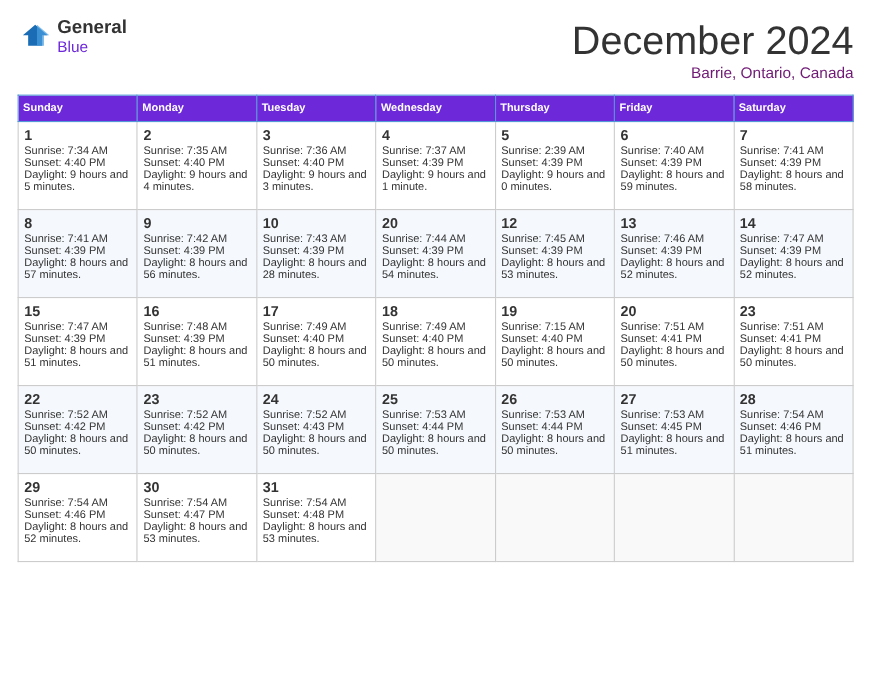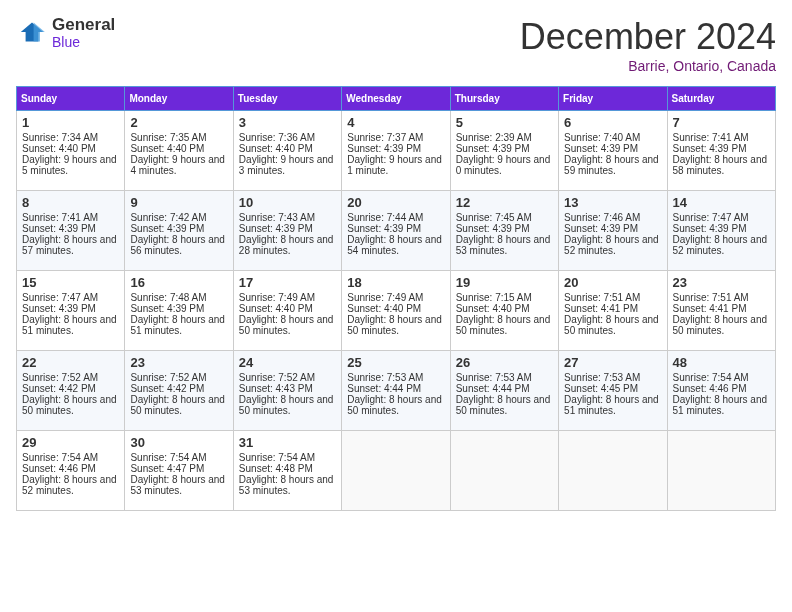--- a/index.html
+++ b/index.html
@@ -138,21 +138,21 @@
         <td><span class="day-number">20</span><span>Sunrise: 7:51 AM</span><br><span>Sunset: 4:41 PM</span><br><span>Daylight: 8 hours and 50 minutes.</span></td>
         <td><span class="day-number">23</span><span>Sunrise: 7:51 AM</span><br><span>Sunset: 4:41 PM</span><br><span>Daylight: 8 hours and 50 minutes.</span></td>
       </tr>
       <tr>
         <td><span class="day-number">22</span><span>Sunrise: 7:52 AM</span><br><span>Sunset: 4:42 PM</span><br><span>Daylight: 8 hours and 50 minutes.</span></td>
         <td><span class="day-number">23</span><span>Sunrise: 7:52 AM</span><br><span>Sunset: 4:42 PM</span><br><span>Daylight: 8 hours and 50 minutes.</span></td>
         <td><span class="day-number">24</span><span>Sunrise: 7:52 AM</span><br><span>Sunset: 4:43 PM</span><br><span>Daylight: 8 hours and 50 minutes.</span></td>
         <td><span class="day-number">25</span><span>Sunrise: 7:53 AM</span><br><span>Sunset: 4:44 PM</span><br><span>Daylight: 8 hours and 50 minutes.</span></td>
         <td><span class="day-number">26</span><span>Sunrise: 7:53 AM</span><br><span>Sunset: 4:44 PM</span><br><span>Daylight: 8 hours and 50 minutes.</span></td>
         <td><span class="day-number">27</span><span>Sunrise: 7:53 AM</span><br><span>Sunset: 4:45 PM</span><br><span>Daylight: 8 hours and 51 minutes.</span></td>
-        <td><span class="day-number">48</span><span>Sunrise: 7:54 AM</span><br><span>Sunset: 4:46 PM</span><br><span>Daylight: 8 hours and 51 minutes.</span></td>
+        <td><span class="day-number">28</span><span>Sunrise: 7:54 AM</span><br><span>Sunset: 4:46 PM</span><br><span>Daylight: 8 hours and 51 minutes.</span></td>
       </tr>
       <tr>
         <td><span class="day-number">29</span><span>Sunrise: 7:54 AM</span><br><span>Sunset: 4:46 PM</span><br><span>Daylight: 8 hours and 52 minutes.</span></td>
         <td><span class="day-number">30</span><span>Sunrise: 7:54 AM</span><br><span>Sunset: 4:47 PM</span><br><span>Daylight: 8 hours and 53 minutes.</span></td>
         <td><span class="day-number">31</span><span>Sunrise: 7:54 AM</span><br><span>Sunset: 4:48 PM</span><br><span>Daylight: 8 hours and 53 minutes.</span></td>
         <td class="empty-cell"></td>
         <td class="empty-cell"></td>
         <td class="empty-cell"></td>
         <td class="empty-cell"></td>
       </tr>

